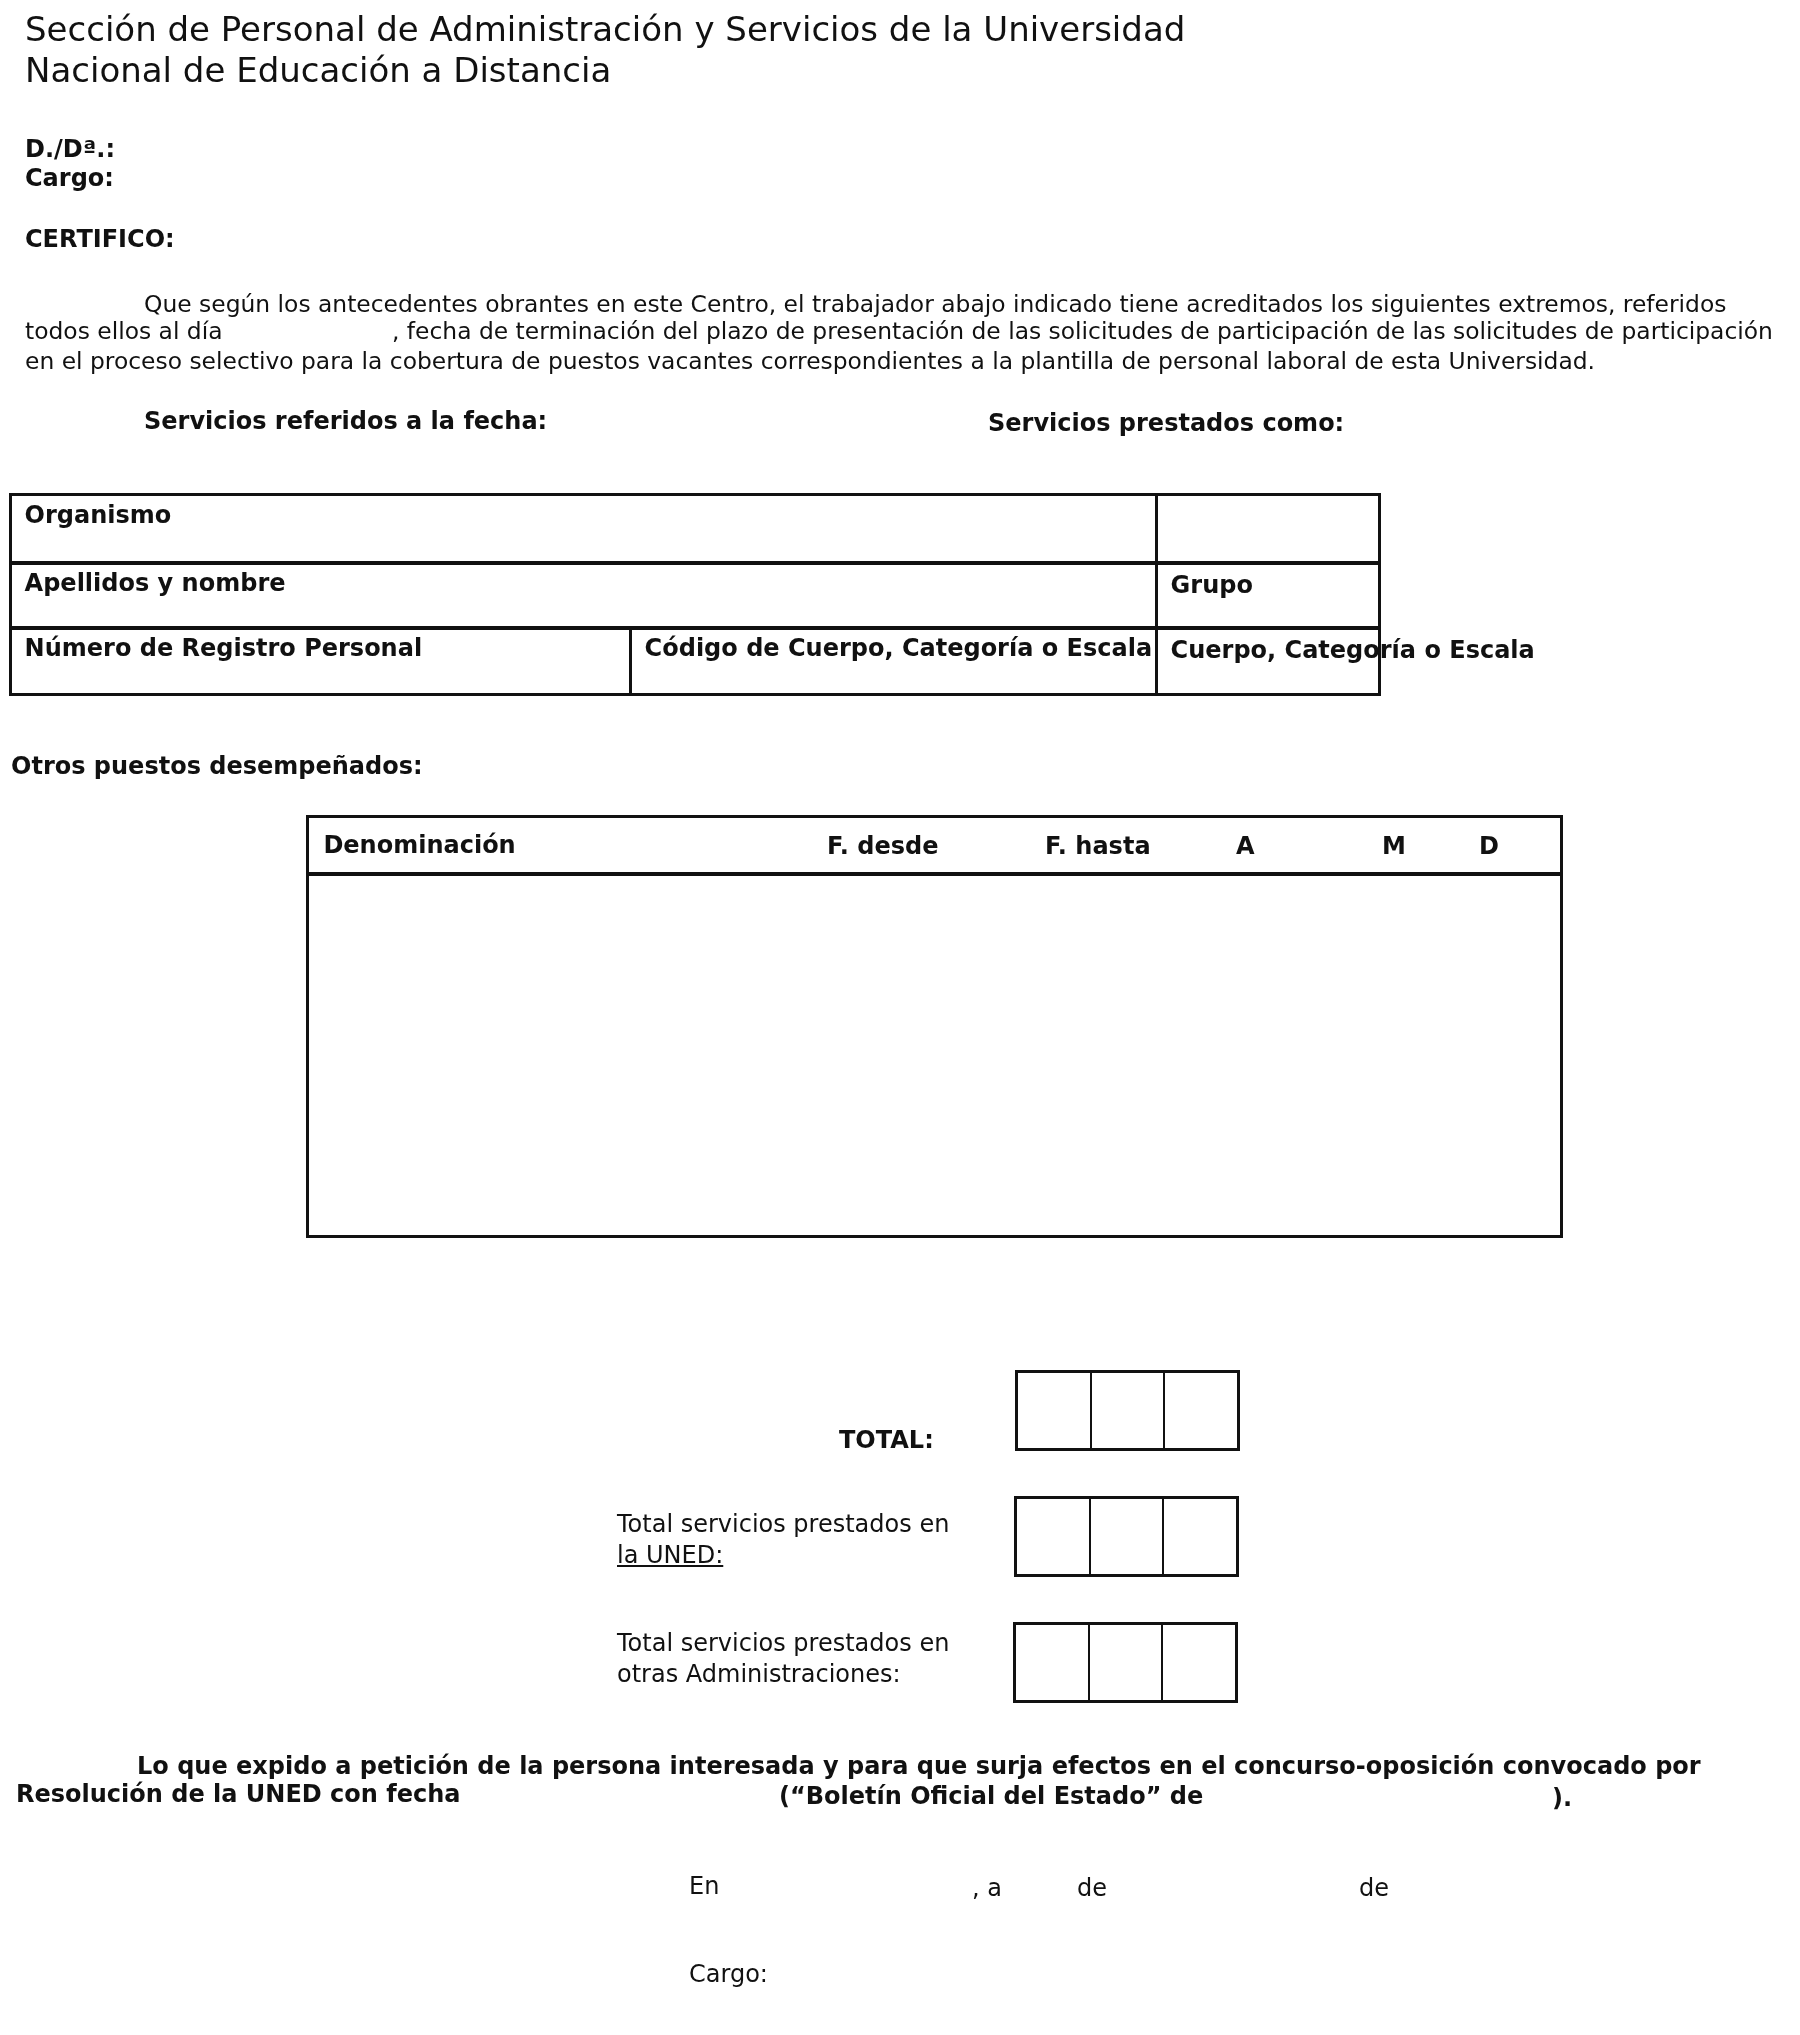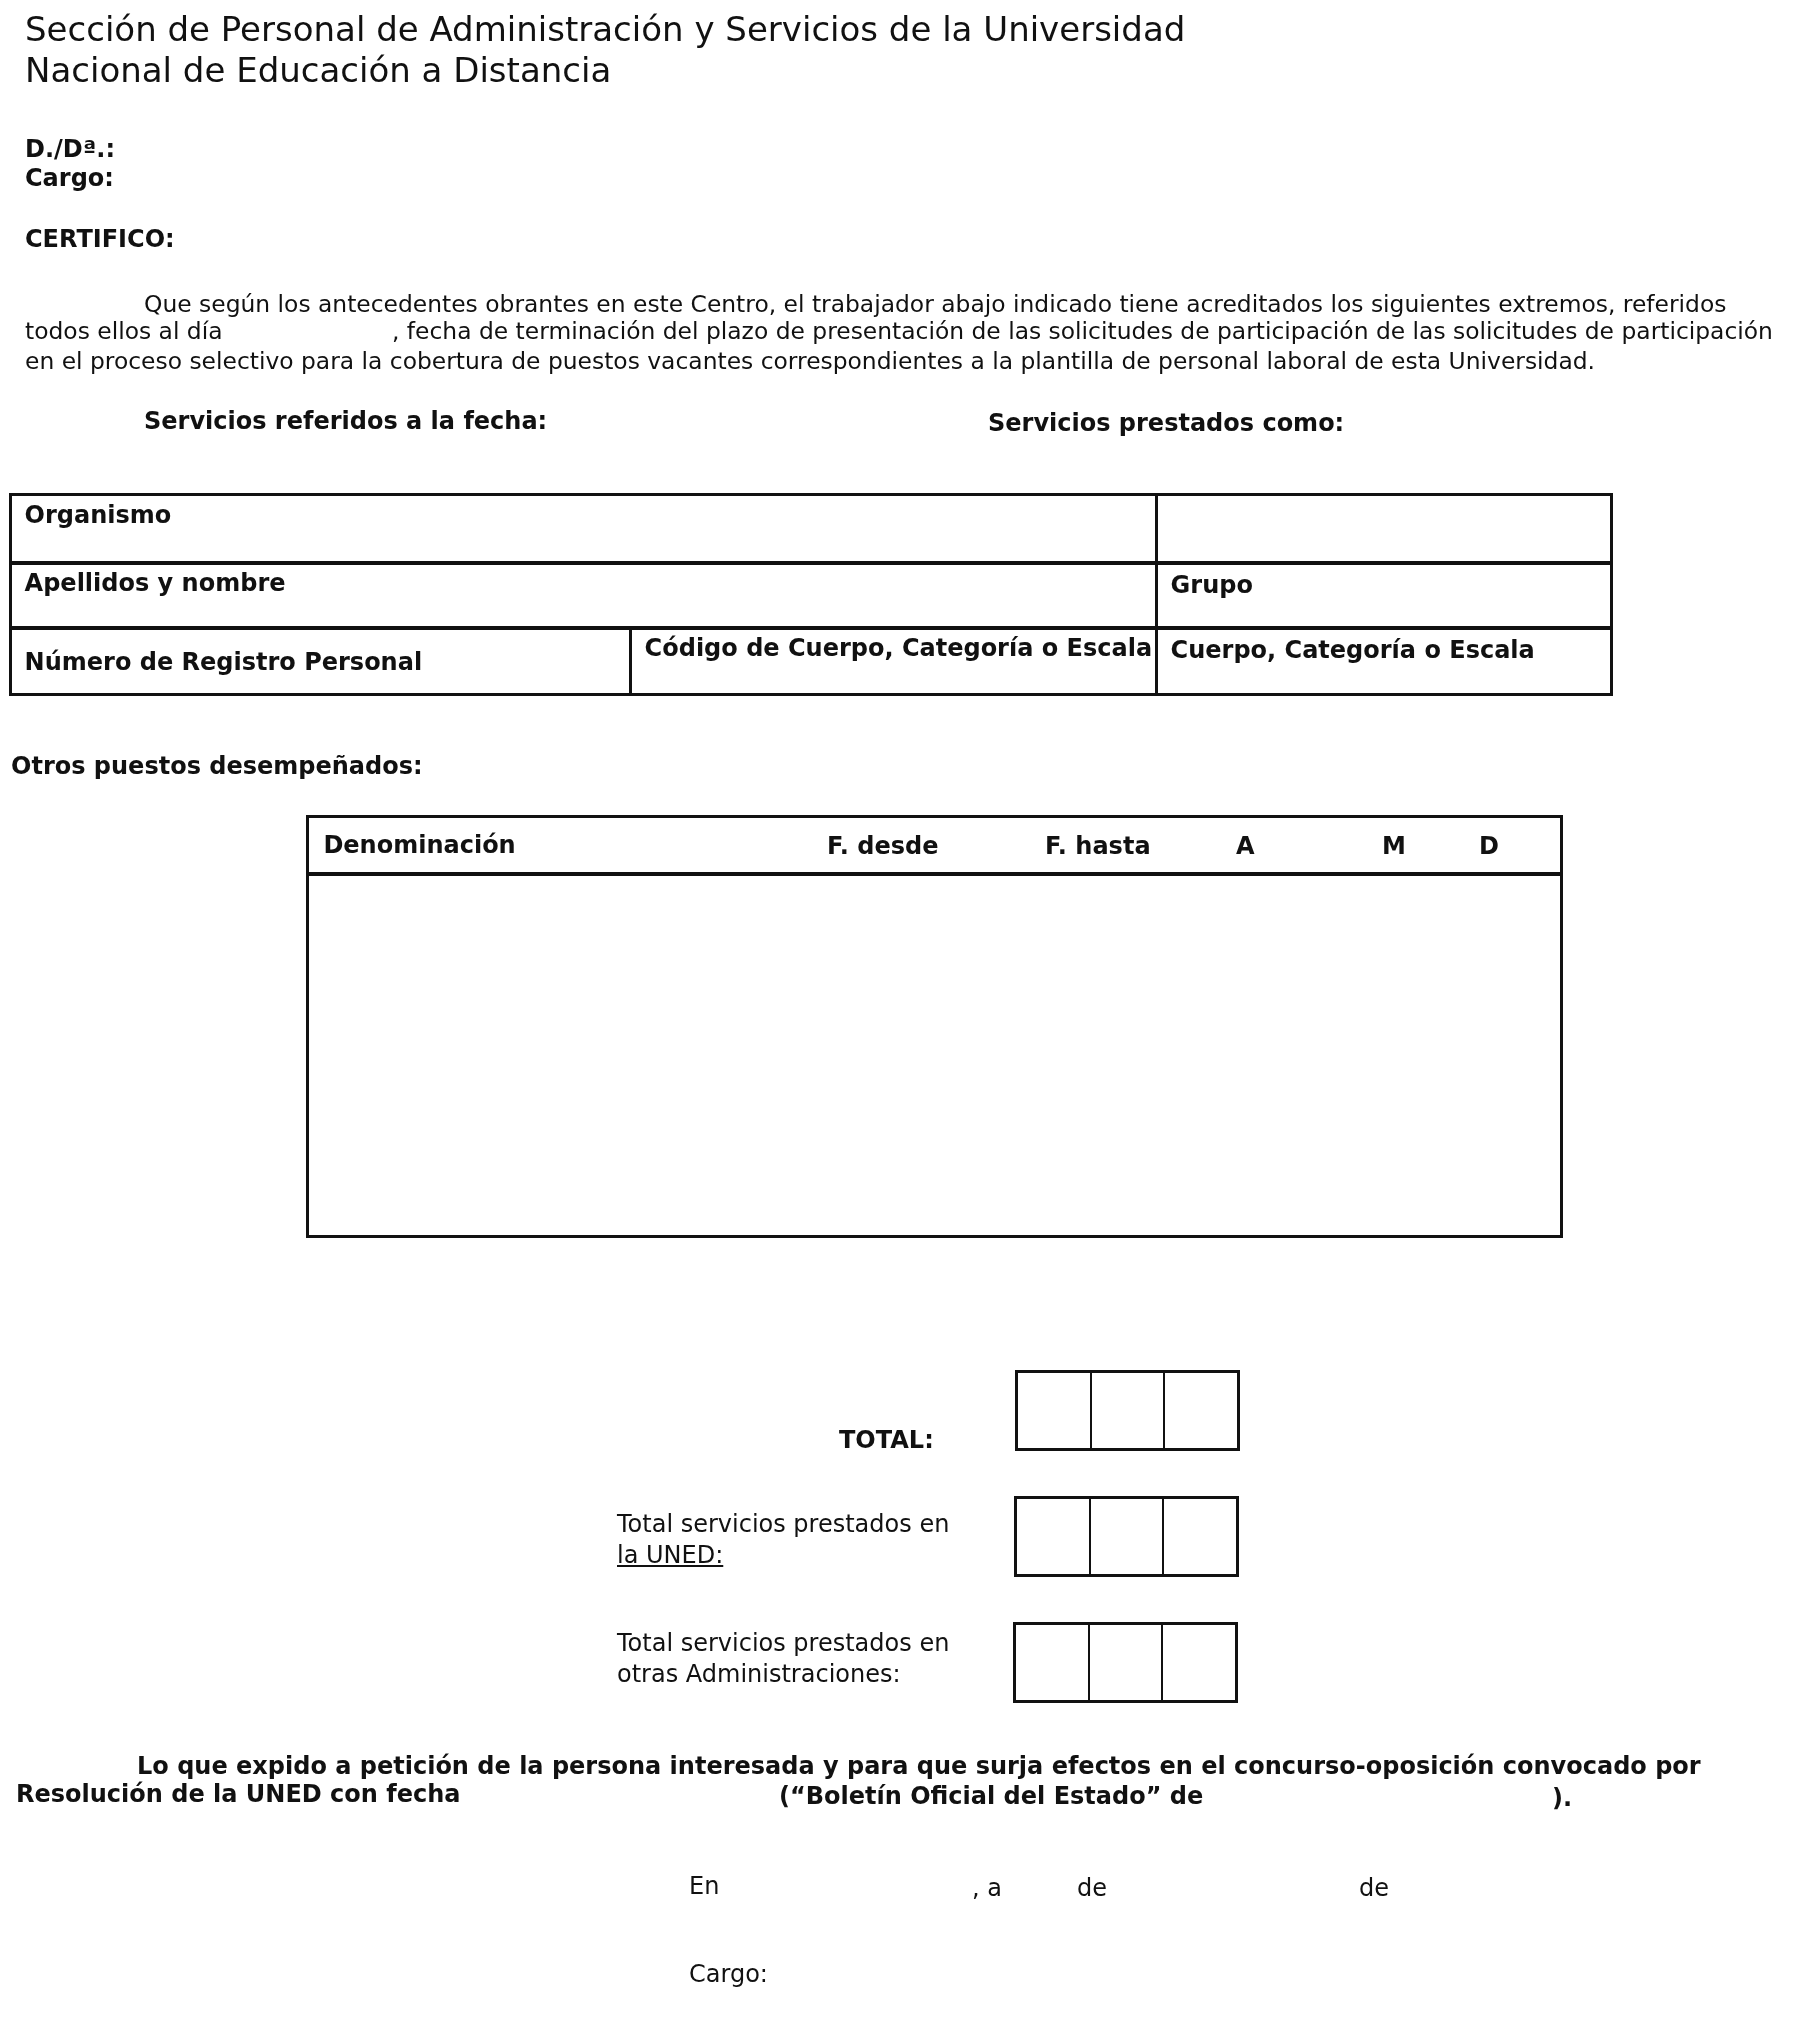--- a/index.html
+++ b/index.html
@@ -32,36 +32,36 @@
 <div class="abs lbl b" style="left:25px; top:225px;">CERTIFICO:</div>
 
 <div class="abs" style="left:144px; top:290px; font-size:23.4px;">Que según los antecedentes obrantes en este Centro, el trabajador abajo indicado tiene acreditados los siguientes extremos, referidos</div>
 <div class="abs" style="left:25px; top:317px; font-size:23.4px;">todos ellos al día</div>
 <div class="abs" style="left:392px; top:317px; font-size:23.4px;">, fecha de terminación del plazo de presentación de las solicitudes de participación de las solicitudes de participación</div>
 <div class="abs" style="left:25px; top:347px; font-size:23.4px;">en el proceso selectivo para la cobertura de puestos vacantes correspondientes a la plantilla de personal laboral de esta Universidad.</div>
 
 <div class="abs lbl b" style="left:144px; top:407px;">Servicios referidos a la fecha:</div>
 <div class="abs lbl b" style="left:988px; top:409px;">Servicios prestados como:</div>
 
-<div class="box" style="left:9px; top:493px; width:1604px; height:203px;">
+<div class="box" style="left:9px; top:493px; width:1372px; height:203px;">
   <div class="hline" style="left:0; right:0; top:65px;"></div>
   <div class="hline" style="left:0; right:0; top:130px;"></div>
   <div class="vline" style="left:1143px; top:0; bottom:0;"></div>
   <div class="vline" style="left:617px; top:130px; bottom:0;"></div>
 
   <div class="cell" style="left:0; top:0; width:1143px; height:65px;">
     <span class="cell-label">Organismo</span>
   </div>
   <div class="cell" style="left:0; top:68px; width:1143px; height:61px;">
     <span class="cell-label">Apellidos y nombre</span>
   </div>
   <div class="cell" style="left:1146px; top:68px; right:0; height:61px;">
     <span class="cell-label" style="top:7.2px;">Grupo</span>
   </div>
-  <div class="cell" style="left:0; top:133px; width:617px; bottom:0;margin-top:14px;">
+  <div class="cell" style="left:0; top:133px; width:617px; bottom:0;">
     <span class="cell-label">Número de Registro Personal</span>
   </div>
   <div class="cell" style="left:620px; top:133px; width:523px; bottom:0;">
     <span class="cell-label">Código de Cuerpo, Categoría o Escala</span>
   </div>
   <div class="cell" style="left:1146px; top:133px; right:0; bottom:0;">
     <span class="cell-label" style="top:7.2px;">Cuerpo, Categoría o Escala</span>
   </div>
 </div>
 

